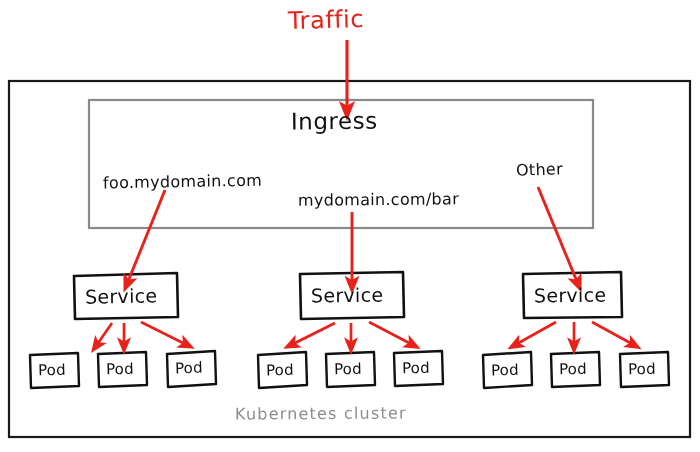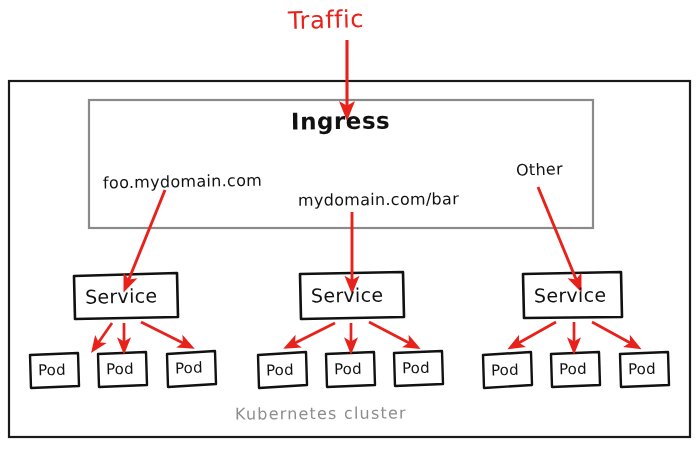--- a/index.html
+++ b/index.html
@@ -26,21 +26,20 @@
     left:288px; top:6px;
     transform:rotate(-1.5deg);
   }
 
   .ingress-label{
     color:#111;
     font-size:23px;
     left:291px; top:108px;
     letter-spacing:.5px;
     transform:rotate(-0.6deg);
-    font-weight:bold;
   }
 
   .route-label{
     color:#111;
     font-size:16px;
     letter-spacing:.3px;
   }
   .route-foo{ left:103px; top:172px; transform:rotate(-1deg);}
   .route-bar{ left:298px; top:190px; transform:rotate(-0.5deg);}
   .route-other{ left:516px; top:160px; transform:rotate(-2deg);}

